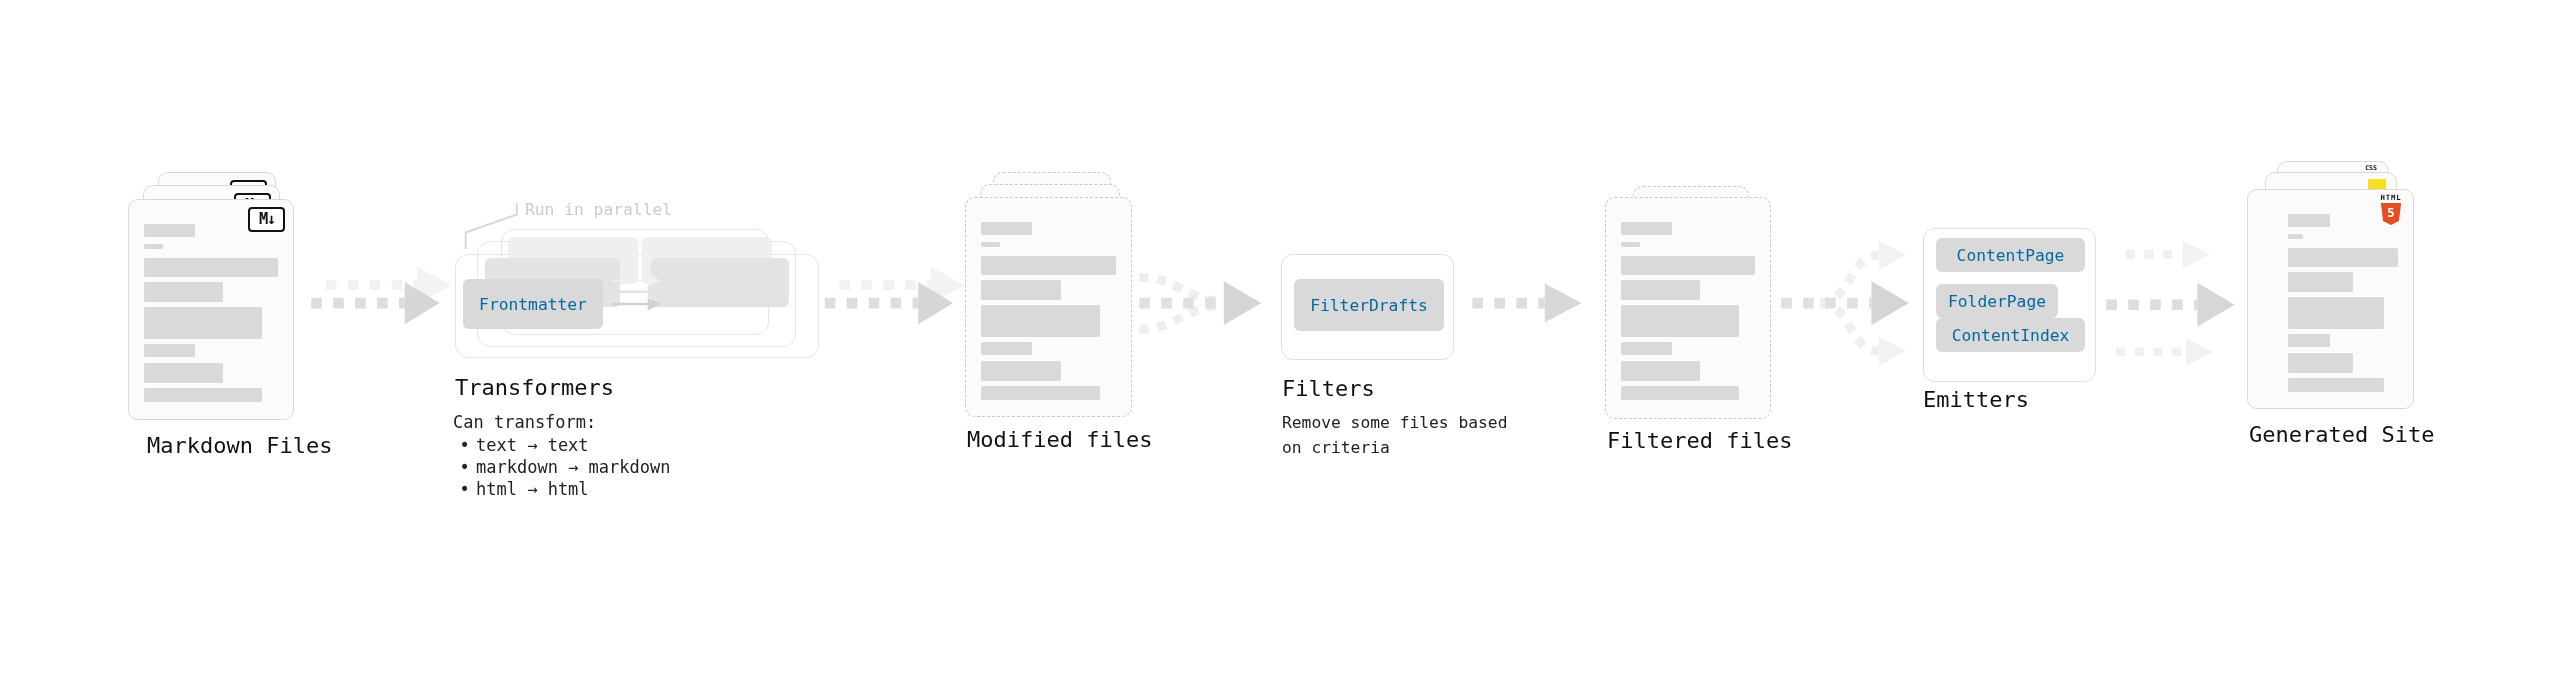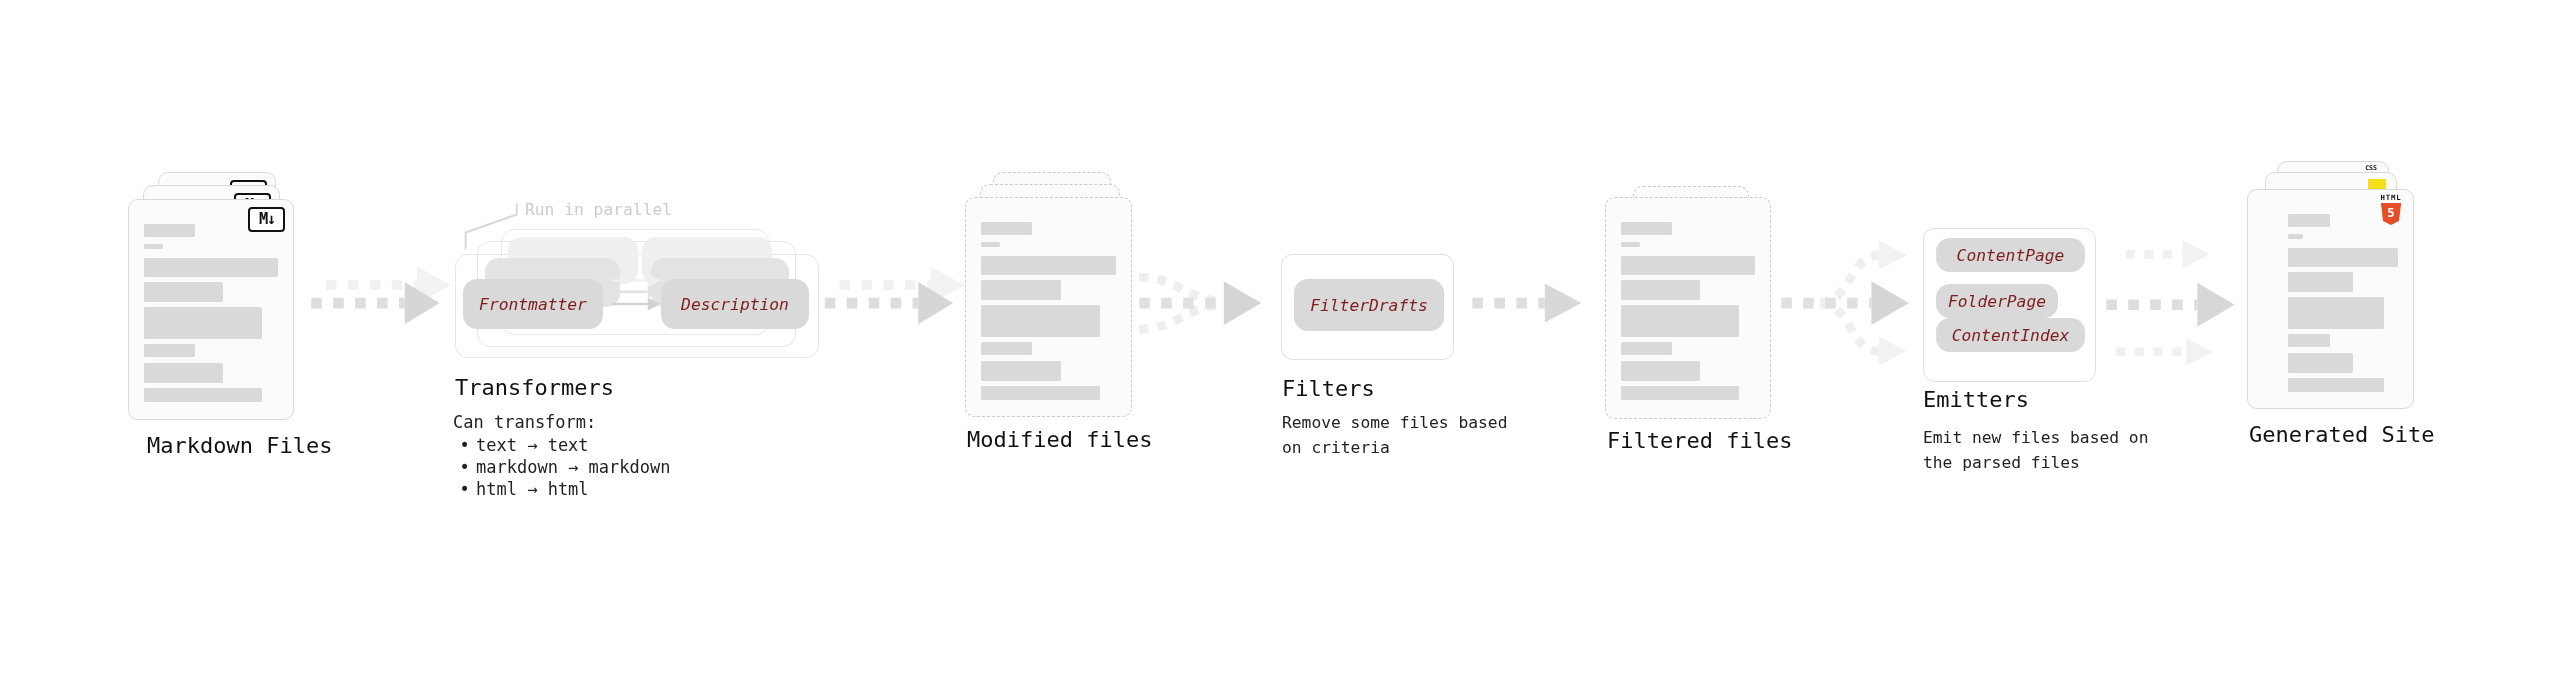--- a/index.html
+++ b/index.html
@@ -53,23 +53,23 @@
   .html5-badge .txt{font-size:7.3px;font-weight:bold;color:#111;letter-spacing:0.8px;line-height:7.3px;}
   .html5-badge .shield{
     width:20.3px;height:22px;margin:1.6px auto 0;background:#e44d26;
     clip-path:polygon(0 0,100% 0,89% 82%,50% 100%,11% 82%);
     color:#fff;font-size:12.2px;font-weight:bold;line-height:20.3px;text-align:center;
   }
 
   
   .t-container{position:absolute;border:1.6px solid #e6e6e6;border-radius:13px;background:transparent;box-sizing:border-box;}
   .pill{
-    position:absolute;background:#d9d9d9;border-radius:14px;
+    position:absolute;background:#d9d9d9;border-radius:6px;
     display:flex;align-items:center;justify-content:center;
-    color:#7f1d1d;font-size:16.3px;font-style:italic;
+    color:#0369a1;font-size:16.3px;
   }
   .pill.ghost1{background:#e3e3e3;}
   .pill.ghost2{background:#efefef;}
 
   
   .node-box{position:absolute;border:1.6px solid #e0e0e0;border-radius:11.4px;background:#ffffff;box-sizing:border-box;}
 
   
   .h{position:absolute;font-size:22px;color:#111;white-space:nowrap;z-index:5;text-align:right;}
   .sub{position:absolute;font-size:16.3px;line-height:25px;color:#222;white-space:nowrap;z-index:5;}
@@ -166,21 +166,20 @@
   <svg class="flow" style="z-index:4;" width="2576" height="681" viewBox="0 0 3170 838">
     <line x1="753" y1="345" x2="797" y2="345" stroke="#efefef" stroke-width="3"></line>
     <polygon points="797,337 813,345 797,353" fill="#efefef"></polygon>
     <line x1="753" y1="359" x2="797" y2="359" stroke="#e2e2e2" stroke-width="3"></line>
     <polygon points="797,351 813,359 797,367" fill="#e2e2e2"></polygon>
     <line x1="753" y1="374" x2="797" y2="374" stroke="#d2d2d2" stroke-width="3"></line>
     <polygon points="797,366 813,374 797,382" fill="#d2d2d2"></polygon>
   </svg>
 
   <div class="pill" style="left:463px;top:279px;width:140px;height:50px;z-index:5;">Frontmatter</div>
-  <div class="pill" style="left:661px;top:279px;width:148px;height:50px;z-index:5;">Description</div>
 
   <div class="h" style="left:455px;top:375px;">Transformers</div>
   <div class="body-title" style="left:453px;top:412px;z-index:5;">Can transform:</div>
   <ul class="bullets" style="left:453px;top:434px;z-index:5;">
     <li><span class="dot">•</span><span>text → text</span></li>
     <li><span class="dot">•</span><span>markdown → markdown</span></li>
     <li><span class="dot">•</span><span>html → html</span></li>
   </ul>
 
   <div class="doc-card dashed z1" style="left:993px;top:172px;width:118px;height:98px;"></div>
@@ -216,24 +215,20 @@
     <div class="bar b7"></div>
     <div class="bar b8"></div>
   </div>
   <div class="h" style="left:1607px;top:428px;">Filtered files</div>
 
   <div class="node-box" style="left:1923px;top:228px;width:173px;height:154px;z-index:2;"></div>
   <div class="pill" style="left:1936px;top:238px;width:149px;height:34px;z-index:3;font-size:16.3px;">ContentPage</div>
   <div class="pill" style="left:1936px;top:284px;width:122px;height:34px;z-index:3;font-size:16.3px;">FolderPage</div>
   <div class="pill" style="left:1936px;top:318px;width:149px;height:34px;z-index:3;font-size:16.3px;">ContentIndex</div>
   <div class="h" style="left:1923px;top:387px;">Emitters</div>
-  <div class="sub" style="left:1923px;top:425px;">
-    <div>Emit new files based on</div>
-    <div>the parsed files</div>
-  </div>
 
   <div class="doc-card z1" style="left:2277px;top:161px;width:112px;height:98px;">
     <div class="css-badge">
       <div class="txt">CSS</div>
       <div class="bar-blue"></div>
     </div>
   </div>
   <div class="doc-card z2" style="left:2265px;top:172px;width:132px;height:98px;">
     <div class="js-badge"></div>
   </div>

